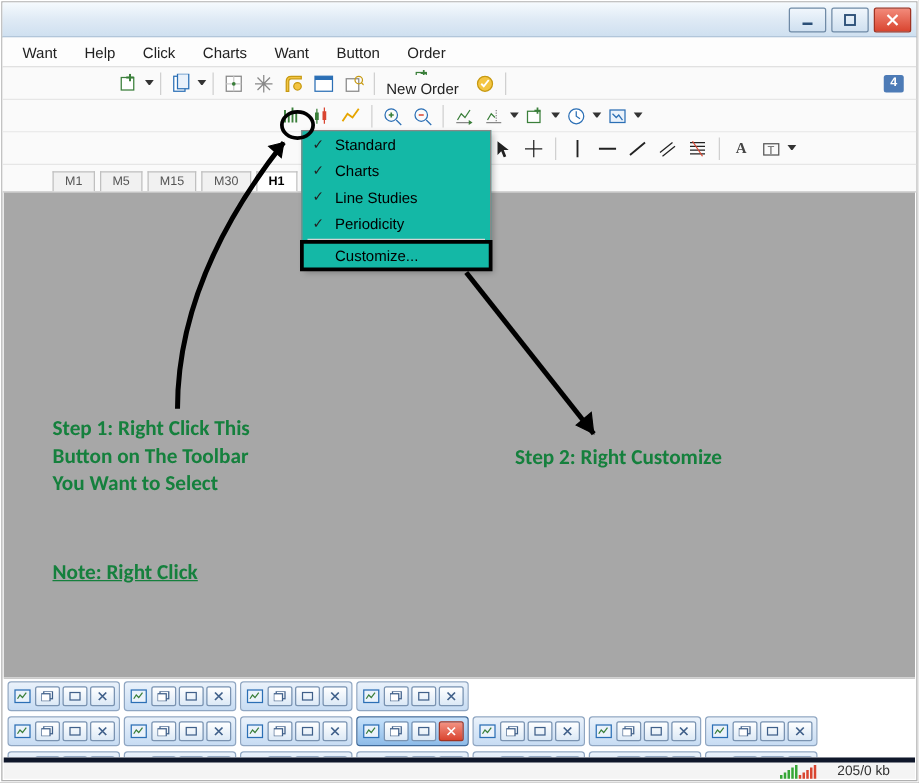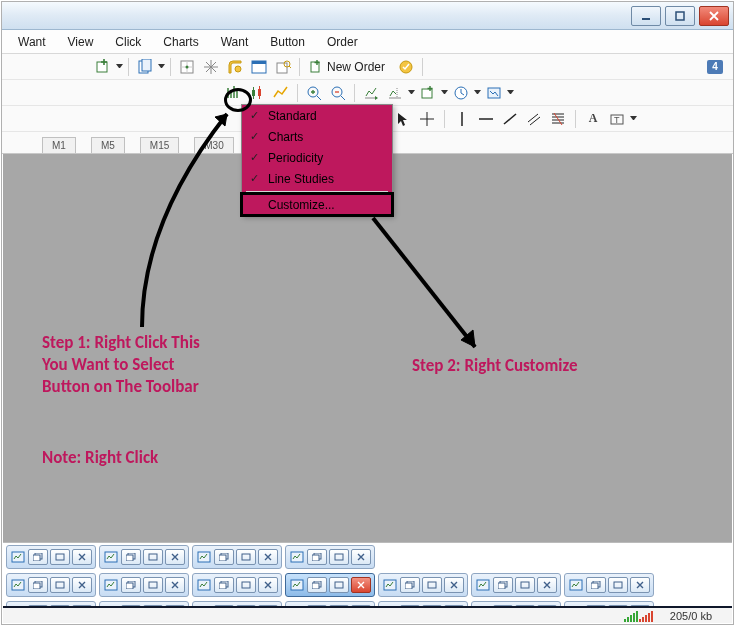--- a/index.html
+++ b/index.html
@@ -76,38 +76,39 @@
   }
   .sep { width:1px;height:18px;background:#d0d0d0; margin:0 3px;}
   .txtbtn {
     height:22px;
     display:flex;align-items:center;
     gap:4px;
     padding:0 8px 0 4px;
     cursor:pointer;
     border-radius:2px;
     color:#222;
+    flex-direction:column;
   }
   .dropdownarrow {
     width:7px;height:7px;display:inline-block;
   }
   .dropdownarrow::after{
     content:""; display:block;
     border-left:3px solid transparent;
     border-right:3px solid transparent;
     border-top:4px solid #333;
     margin-top:1px;
   }
   
   .tfbar {
     height: 22px;
     display:flex;
     align-items:flex-end;
     padding-left: 40px;
-    gap:16px;
+    gap:5px;
     background:#fafafa;
     border-bottom:1px solid #c8c8c8;
   }
   .tftab {
     padding: 2px 9px;
     font-size:10px;
     color:#555;
     border:1px solid #c0c0c0;
     border-bottom:none;
     background:#f1f1f1;
@@ -122,21 +123,21 @@
     left:1px; right:1px;
     top: 152px;
     bottom: 82px;
   }
   
   .ctxmenu {
     position:absolute;
     left: 239px;
     top: 102px;
     width: 152px;
-    background:#be185d;
+    background:#14b8a6;
     border:1px solid #888;
     box-shadow: 2px 2px 5px rgba(0,0,0,0.25);
     font-size:12px;
     z-index:30;
   }
   .ctxitem {
     display:flex;
     align-items:center;
     height: 21px;
     padding: 0 8px 0 26px;
@@ -175,25 +176,25 @@
     stroke:#000;
     fill:#000;
     z-index:35;
   }
   
   .annot {
     position:absolute;
     font-family: "Calibri","Segoe UI",sans-serif;
     font-size: 17px;
     font-weight: bold;
-    color:#be185d;
+    color:#15803d;
     line-height: 1.3;
     z-index:36;
   }
-  .annot.note { }
+  .annot.note { text-decoration: underline; }
   
   .winstrip {
     position:absolute;
     left:1px; right:1px;
     bottom: 18px;
     height: 64px;
     background:#fff;
     border-top:1px solid #bbb;
     display:flex;
     flex-direction:column;
@@ -227,21 +228,21 @@
   .mwicon {
     width:16px;height:16px;
     display:flex;align-items:center;justify-content:center;
   }
   
   .statusbar {
     position:absolute;
     left:1px;right:1px;bottom:1px;
     height:17px;
     background:#f4f4f4;
-    border-top:2px solid #0f172a;
+    border-top:4px solid #0f172a;
     display:flex;
     align-items:center;
     justify-content:flex-end;
     font-size:11px;
     color:#333;
     padding:0 20px 0 6px;
     gap:12px;
   }
   .net {
     width:34px;height:12px;
@@ -278,21 +279,21 @@
       <div class="winbtn close">
         <svg width="10" height="10">
             <path d="M1 1 L9 9 M9 1 L1 9" stroke="#fff" stroke-width="1.8"></path>
           </svg>
       </div>
     </div>
   </div>
 
   <div class="menubar">
     <div class="menuitem">Want</div>
-    <div class="menuitem">View</div>
+    <div class="menuitem">Help</div>
     <div class="menuitem">Click</div>
     <div class="menuitem">Charts</div>
     <div class="menuitem">Want</div>
     <div class="menuitem">Button</div>
     <div class="menuitem">Order</div>
   </div>
 
   <div class="toolrow">
     <div class="tlbtn">
       <svg width="16" height="16">
@@ -493,42 +494,42 @@
     <div class="tftab active">H1</div>
     <div class="tftab">H4</div>
     <div class="tftab">D</div>
   </div>
 
   <div class="chartarea"></div>
 
   <div class="ctxmenu">
     <div class="ctxitem check">Standard</div>
     <div class="ctxitem check">Charts</div>
+    <div class="ctxitem check">Line Studies</div>
     <div class="ctxitem check">Periodicity</div>
-    <div class="ctxitem check">Line Studies</div>
     <div class="ctxsep"></div>
     <div class="ctxitem hl">Customize...</div>
   </div>
 
   <div class="circle-annot"></div>
 
   <svg class="arrow" style="left:130px;top:100px;width:120px;height:230px">
     <path d="M10 225 Q 10 120 95 12" stroke="#000" stroke-width="4" fill="none"></path>
     <path d="M95 12 L83 15 L93 24 Z" fill="#000"></path>
   </svg>
 
   <svg class="arrow" style="left:363px;top:210px;width:150px;height:150px">
     <path d="M8 6 L110 135" stroke="#000" stroke-width="4" fill="none"></path>
     <path d="M110 135 L108 118 L96 128 Z" fill="#000"></path>
   </svg>
 
   <div class="annot" style="left:40px;top:330px">
     <div>Step 1: Right Click This</div>
+    <div>Button on The Toolbar</div>
     <div>You Want to Select</div>
-    <div>Button on The Toolbar</div>
   </div>
   <div class="annot" style="left:410px;top:353px">Step 2: Right Customize</div>
   <div class="annot note" style="left:40px;top:445px">Note: Right Click</div>
 
   <div class="winstrip">
     <div class="winstriprow" id="striprow1">
         <div class="minwin">
           <span class="mwicon">
             <svg width="14" height="14">
               <rect x="1" y="2" width="12" height="10" fill="#eaf2fb" stroke="#2b6fb5"></rect>

